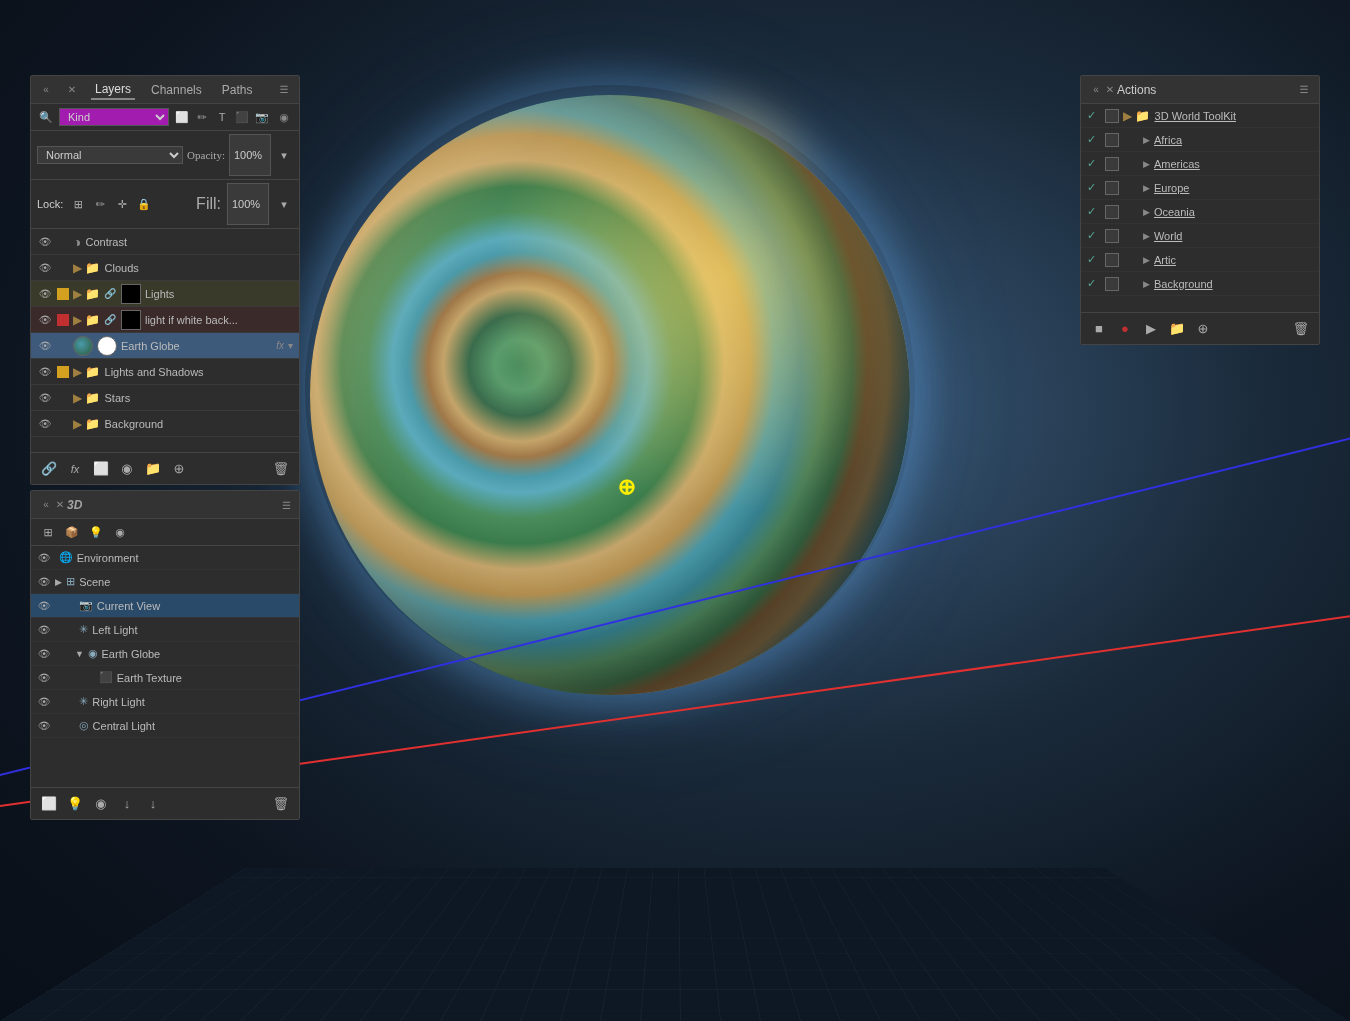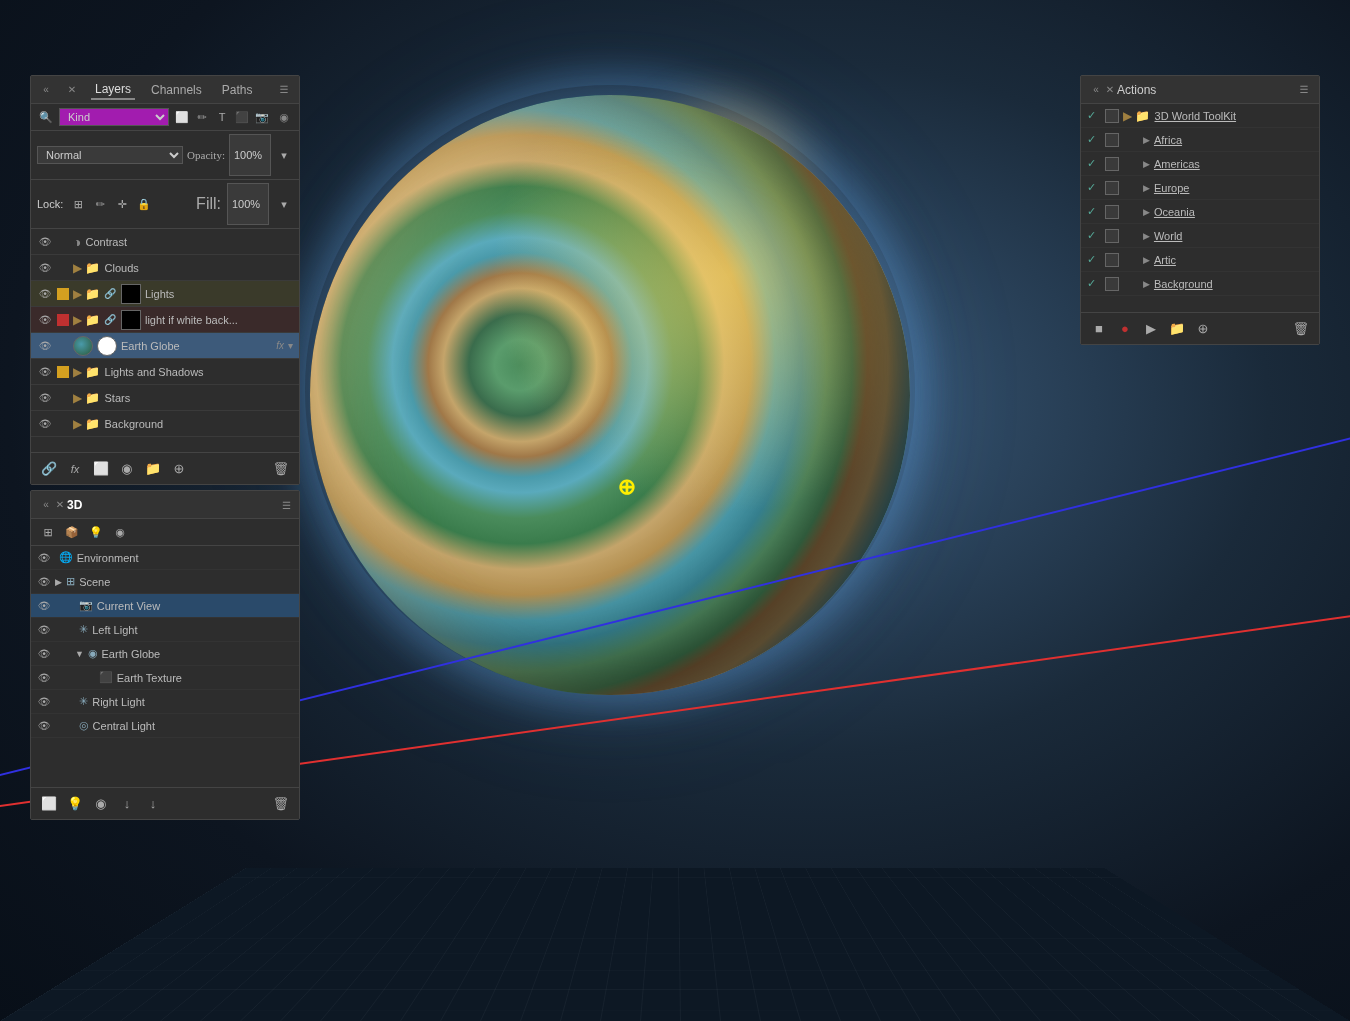--- a/index.html
+++ b/index.html
@@ -326,22 +326,23 @@
     .panel-3d-header {
       display: flex;
       align-items: center;
       background: #333;
       border-bottom: 1px solid #444;
       height: 28px;
       padding: 0 8px;
     }
     .panel-3d-title {
       font-size: 12px;
-      color: #ffffff;
+      color: #a3a3a3;
       font-weight: bold;
+      font-style: italic;
     }
     .panel-3d-icons {
       display: flex;
       gap: 6px;
       padding: 4px 8px;
       border-bottom: 1px solid #444;
     }
 
     
     .tree-item {

